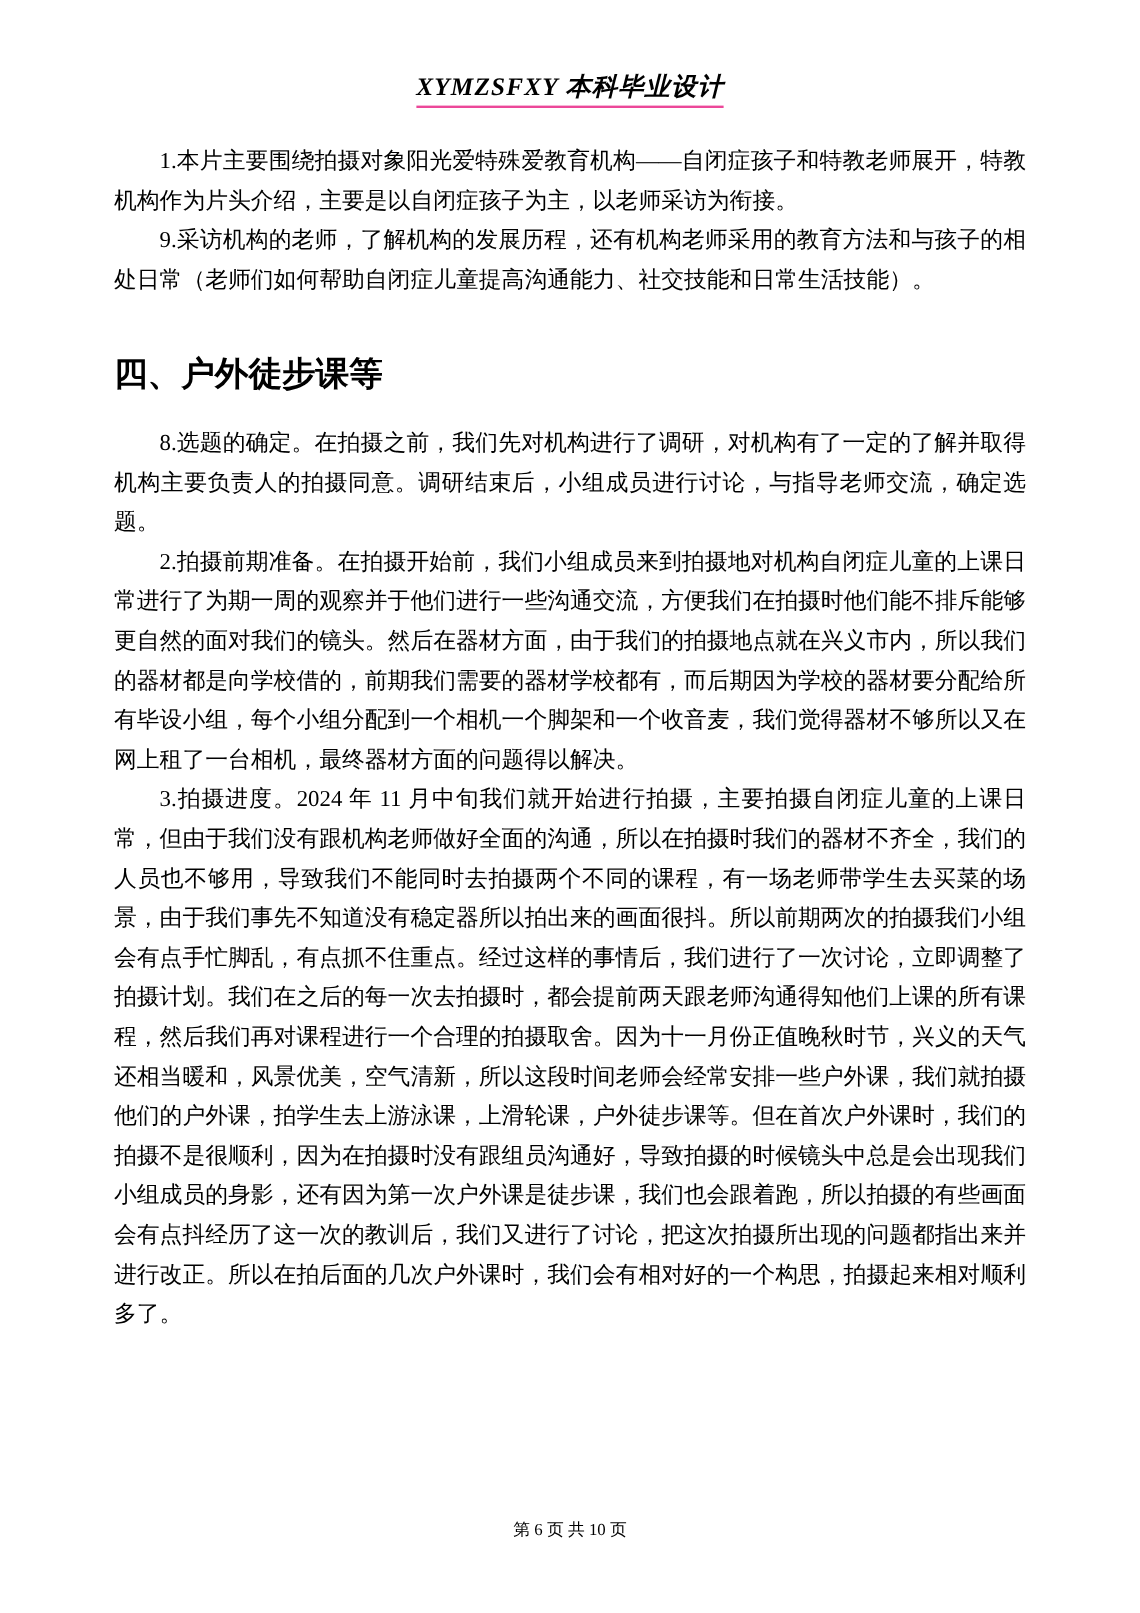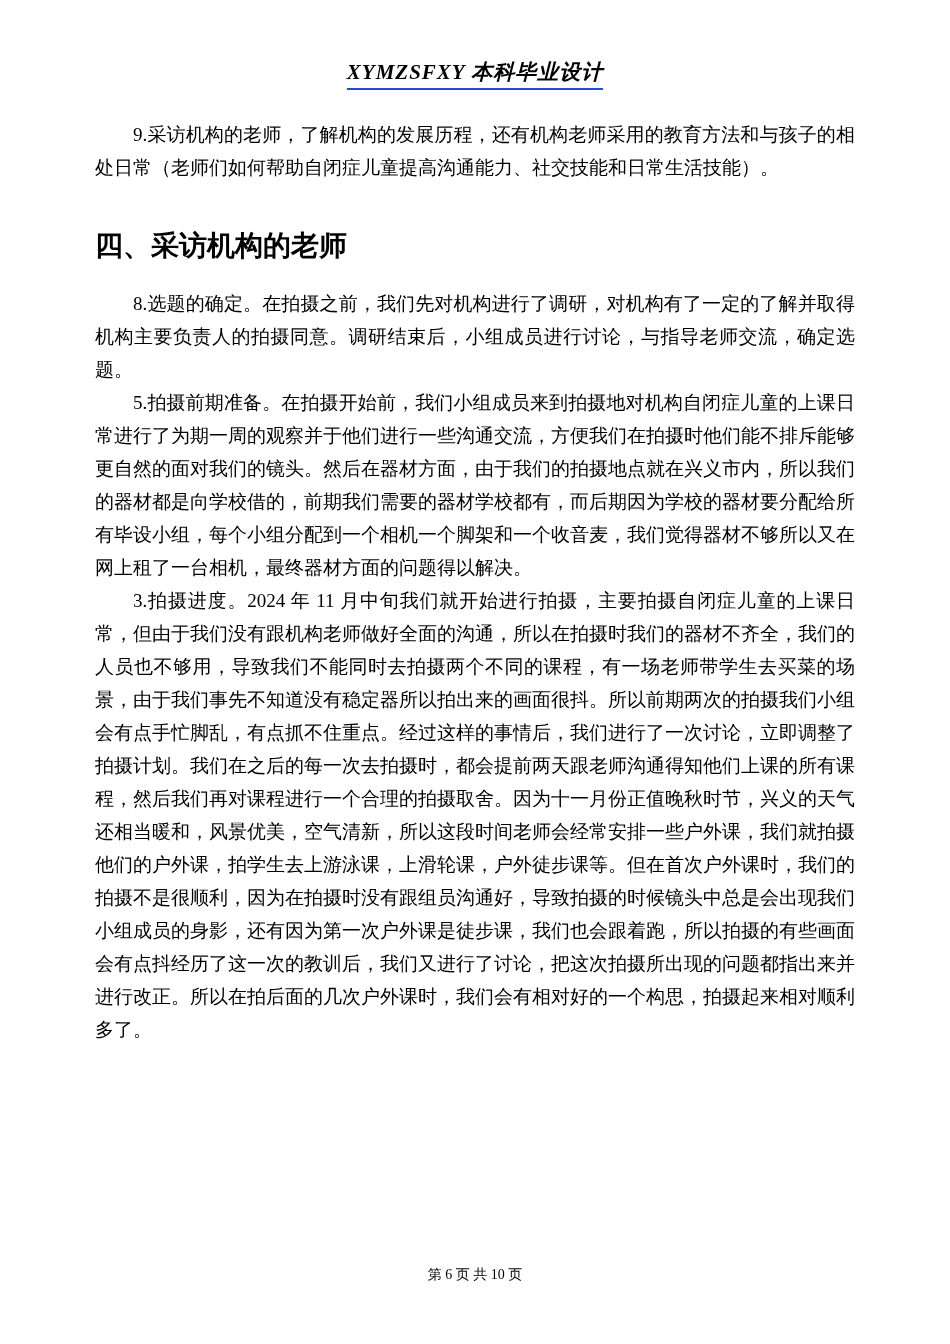--- a/index.html
+++ b/index.html
@@ -21,21 +21,21 @@
     text-align: center;
     margin-bottom: 28px;
   }
   .doc-header .header-text {
     display: inline-block;
     font-family: "Liberation Serif", "DejaVu Serif", serif;
     font-weight: bold;
     font-style: italic;
     font-size: 21px;
     letter-spacing: 1px;
-    border-bottom: 2px solid #1d4ed8;
+    border-bottom: 2px solid #ec4899;
     padding-bottom: 2px;
   }
   .doc-body {
     font-size: 19px;
     line-height: 33px;
     text-align: justify;
   }
   .doc-body p {
     text-indent: 2em;
     margin: 0;
@@ -62,29 +62,30 @@
 <body>
 
 <div class="page">
 
   <div class="doc-header">
     <span class="header-text">XYMZSFXY 本科毕业设计</span>
   </div>
 
   <div class="doc-body">
 
+    <p>1.本片主要围绕拍摄对象阳光爱特殊爱教育机构——自闭症孩子和特教老师展开，特教机构作为片头介绍，主要是以自闭症孩子为主，以老师采访为衔接。</p>
 
 
     <p>9.采访机构的老师，了解机构的发展历程，还有机构老师采用的教育方法和与孩子的相处日常（老师们如何帮助自闭症儿童提高沟通能力、社交技能和日常生活技能）。</p>
 
-    <h2 class="section-heading">四、采访机构的老师</h2>
+    <h2 class="section-heading">四、户外徒步课等</h2>
 
     <p>8.选题的确定。在拍摄之前，我们先对机构进行了调研，对机构有了一定的了解并取得机构主要负责人的拍摄同意。调研结束后，小组成员进行讨论，与指导老师交流，确定选题。</p>
 
-    <p>5.拍摄前期准备。在拍摄开始前，我们小组成员来到拍摄地对机构自闭症儿童的上课日常进行了为期一周的观察并于他们进行一些沟通交流，方便我们在拍摄时他们能不排斥能够更自然的面对我们的镜头。然后在器材方面，由于我们的拍摄地点就在兴义市内，所以我们的器材都是向学校借的，前期我们需要的器材学校都有，而后期因为学校的器材要分配给所有毕设小组，每个小组分配到一个相机一个脚架和一个收音麦，我们觉得器材不够所以又在网上租了一台相机，最终器材方面的问题得以解决。</p>
+    <p>2.拍摄前期准备。在拍摄开始前，我们小组成员来到拍摄地对机构自闭症儿童的上课日常进行了为期一周的观察并于他们进行一些沟通交流，方便我们在拍摄时他们能不排斥能够更自然的面对我们的镜头。然后在器材方面，由于我们的拍摄地点就在兴义市内，所以我们的器材都是向学校借的，前期我们需要的器材学校都有，而后期因为学校的器材要分配给所有毕设小组，每个小组分配到一个相机一个脚架和一个收音麦，我们觉得器材不够所以又在网上租了一台相机，最终器材方面的问题得以解决。</p>
 
     <p>3.拍摄进度。2024 年 11 月中旬我们就开始进行拍摄，主要拍摄自闭症儿童的上课日常，但由于我们没有跟机构老师做好全面的沟通，所以在拍摄时我们的器材不齐全，我们的人员也不够用，导致我们不能同时去拍摄两个不同的课程，有一场老师带学生去买菜的场景，由于我们事先不知道没有稳定器所以拍出来的画面很抖。所以前期两次的拍摄我们小组会有点手忙脚乱，有点抓不住重点。经过这样的事情后，我们进行了一次讨论，立即调整了拍摄计划。我们在之后的每一次去拍摄时，都会提前两天跟老师沟通得知他们上课的所有课程，然后我们再对课程进行一个合理的拍摄取舍。因为十一月份正值晚秋时节，兴义的天气还相当暖和，风景优美，空气清新，所以这段时间老师会经常安排一些户外课，我们就拍摄他们的户外课，拍学生去上游泳课，上滑轮课，户外徒步课等。但在首次户外课时，我们的拍摄不是很顺利，因为在拍摄时没有跟组员沟通好，导致拍摄的时候镜头中总是会出现我们小组成员的身影，还有因为第一次户外课是徒步课，我们也会跟着跑，所以拍摄的有些画面会有点抖经历了这一次的教训后，我们又进行了讨论，把这次拍摄所出现的问题都指出来并进行改正。所以在拍后面的几次户外课时，我们会有相对好的一个构思，拍摄起来相对顺利多了。</p>
 
   </div>
 
   <div class="doc-footer">第 6 页 共 10 页</div>
 
 </div>
 
 </body></html>

